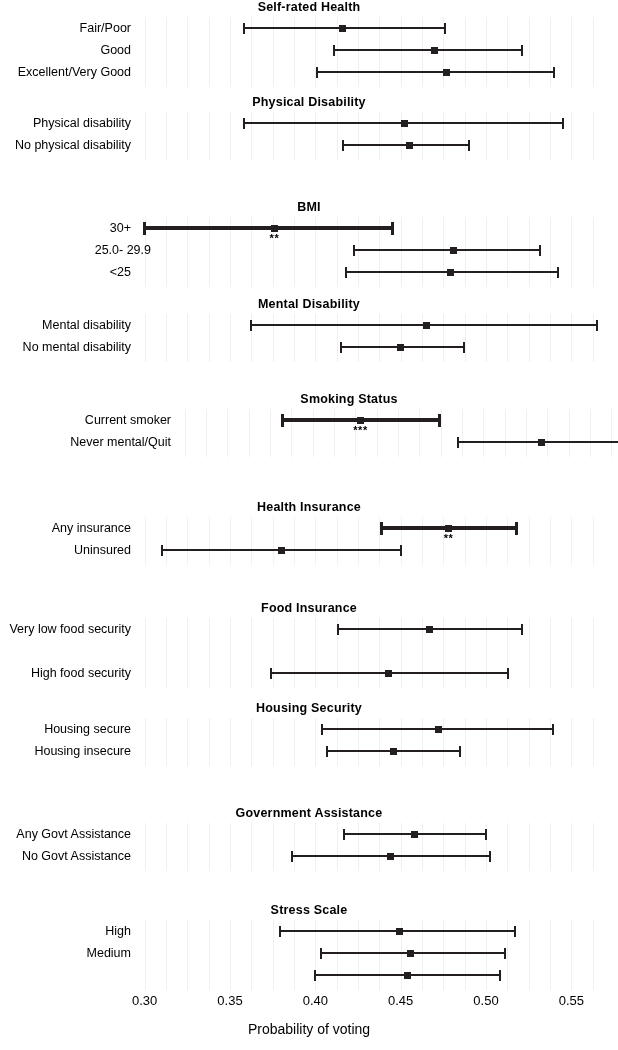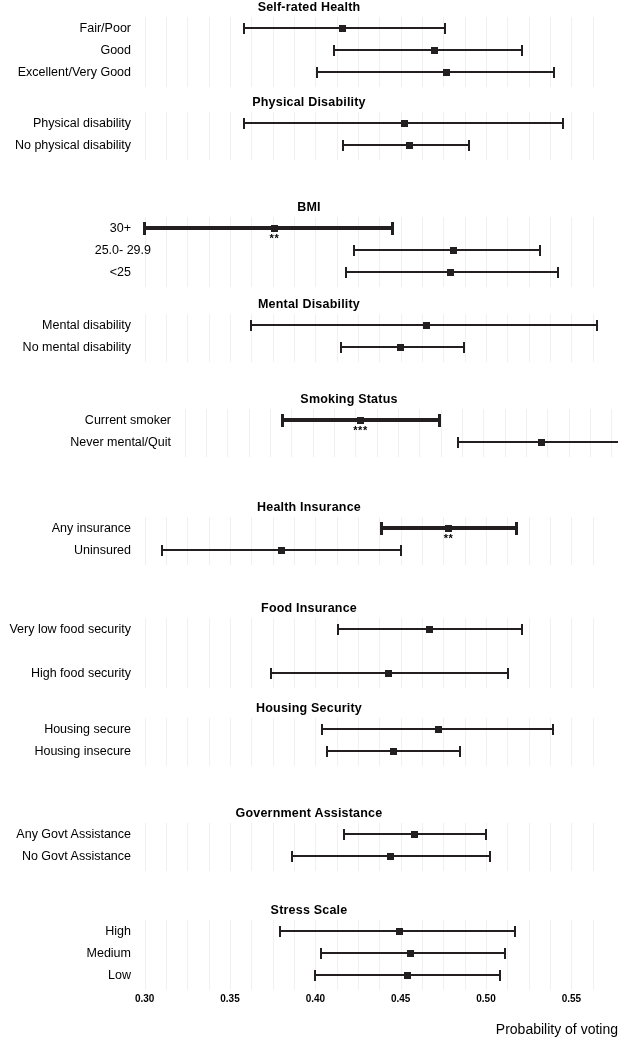--- a/index.html
+++ b/index.html
@@ -104,32 +104,32 @@
   #axis {
     position: absolute;
     left: 0;
     top: 993px;
     width: 618px;
     height: 57px;
   }
   .tick-label {
     position: absolute;
     top: 0;
-    font-size: 10px;
-    font-weight: bold;
+    font-size: 13px;
+    font-weight: normal;
     transform: translateX(-50%);
     white-space: nowrap;
     text-align: right;
   }
   #axis-title {
     position: absolute;
     left: 0;
     top: 27px;
     width: 618px;
-    text-align: right;
+    text-align: center;
     font-size: 14px;
     line-height: 18px;
   }
 </style>
 </head>
 <body>
 
 <div id="figure">
     <div class="panel" style="top: 0px; height: 87px;">
       <div class="panel-title" style="top: 0px;">Self-rated Health</div>
@@ -550,21 +550,20 @@
           <div class="pointest" style="left: 395.5px;"></div>
         </div>
         <div class="row" style="top: 22px;">
           <div class="rowlabel">Medium</div>
           <div class="ci" style="left: 320.5px; width: 184.3px;"></div>
           <div class="cap" style="left: 319.5px;"></div>
           <div class="cap" style="left: 503.8px;"></div>
           <div class="pointest" style="left: 407.4px;"></div>
         </div>
         <div class="row" style="top: 44px;">
-          <div class="rowlabel">Low</div>
           <div class="ci" style="left: 315.4px; width: 184.3px;"></div>
           <div class="cap" style="left: 314.4px;"></div>
           <div class="cap" style="left: 498.7px;"></div>
           <div class="pointest" style="left: 404px;"></div>
         </div>
       </div>
     </div>
   </div>
 
 <div id="axis">

